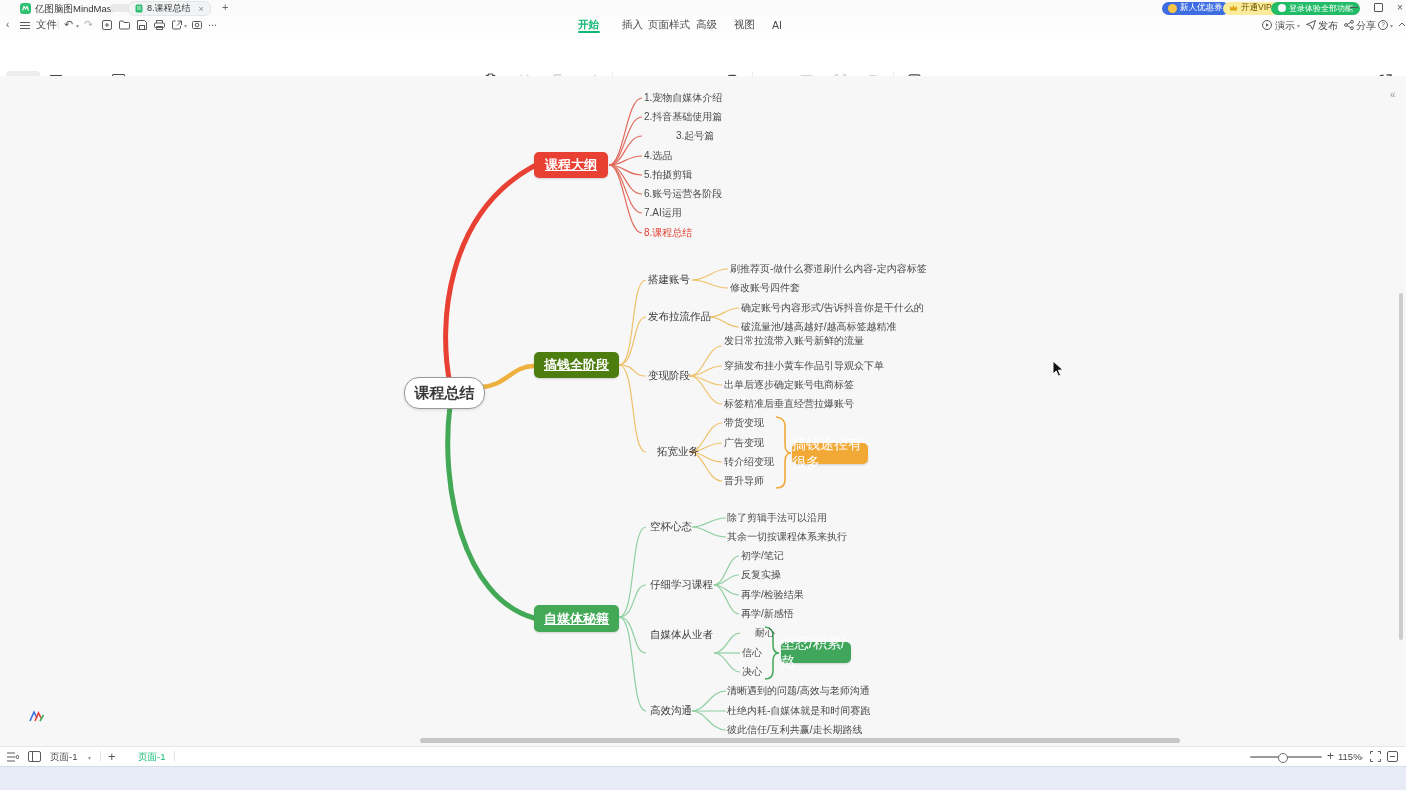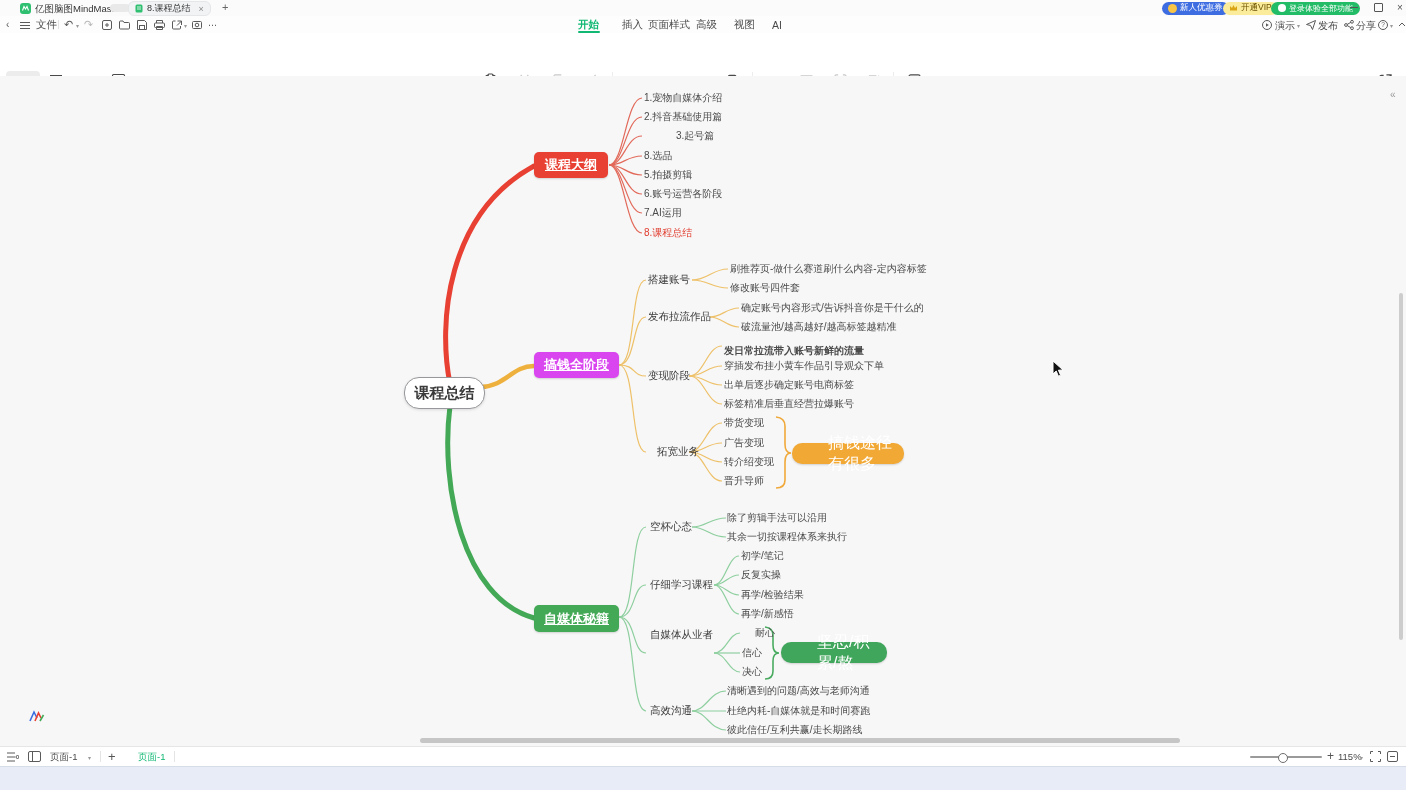--- a/index.html
+++ b/index.html
@@ -32,21 +32,21 @@
   .rsep{width:1px;background:#ececec;top:39px;height:32px;}
   .caret{font-size:6px;color:#9a9a9a;}
   
   #canvas{left:0;top:76px;width:1406px;height:670px;background:#f7f7f7;}
   .root-node{background:#ffffff;border:1.6px solid #96989b;border-radius:15px;display:flex;align-items:center;justify-content:center;
              font-size:15px;font-weight:bold;color:#3a3a3a;box-shadow:0 1px 3px rgba(0,0,0,.12);}
   .branch-node{color:#fff;font-weight:bold;font-size:13px;border-radius:5px;display:flex;align-items:center;justify-content:center;box-shadow:0 1px 2px rgba(0,0,0,.15);text-decoration:underline;}
   .node2{font-size:10.5px;color:#3c3c3c;}
   .leaf{font-size:10px;color:#4b4b4b;line-height:13px;}
   .leaf.red{color:#e03c2e;}
-  .pill-node{color:#fff;font-size:16px;border-radius:10px;display:flex;align-items:center;justify-content:center;box-shadow:0 1px 2px rgba(0,0,0,.15);padding-left:36px;}
+  .pill-node{color:#fff;font-size:14px;border-radius:5px;display:flex;align-items:center;justify-content:center;box-shadow:0 1px 2px rgba(0,0,0,.15);}
   
   #statusbar{left:0;top:746px;width:1406px;height:20px;background:#ffffff;border-top:1px solid #e6e6e6;}
   .sb-tx{font-size:9.5px;color:#4a4a4a;}
   .sb-green{color:#10b873;}
   
   #taskbar{left:0;top:766px;width:1406px;height:24px;background:#e7ecf6;border-top:1px solid #d7dde8;}
   svg{display:block;}
 </style>
 </head>
 <body>
@@ -386,42 +386,42 @@
       <path d="M714,577 C726,577 729,596 740,596"></path>
       <path d="M692,635 C706,635 710,615 726,615"></path>
         <path d="M692,635 C706,635 710,635 726,635"></path>
       <path d="M692,635 C706,635 710,654 726,654"></path>
     </g>
     <path d="M765,551 Q773,552 773,559 L773,569 Q773,577 779,577 Q773,577 773,585 L773,595 Q773,603 765,603" stroke="#49ab60" stroke-width="1.6" fill="none"></path>
   </svg>
 
   <div class="abs root-node" style="left:404px;top:301px;width:79px;height:30px;">课程总结</div>
   <div class="abs branch-node" style="left:534px;top:76px;width:74px;height:26px;background:#e84033;">课程大纲</div>
-  <div class="abs branch-node" style="left:534px;top:276px;width:85px;height:26px;background:#d946ef;">搞钱全阶段</div>
+  <div class="abs branch-node" style="left:534px;top:276px;width:85px;height:26px;background:#4d7c0f;">搞钱全阶段</div>
   <div class="abs branch-node" style="left:534px;top:529px;width:85px;height:27px;background:#43a956;">自媒体秘籍</div>
 
   <div class="abs leaf nw" style="left:644px;top:15px;">1.宠物自媒体介绍</div>
   <div class="abs leaf nw" style="left:644px;top:34px;">2.抖音基础使用篇</div>
   <div class="abs leaf nw" style="left:644px;top:53px;margin-left:32px;">3.起号篇</div>
-  <div class="abs leaf nw" style="left:644px;top:73px;">8.选品</div>
+  <div class="abs leaf nw" style="left:644px;top:73px;">4.选品</div>
   <div class="abs leaf nw" style="left:644px;top:92px;">5.拍摄剪辑</div>
   <div class="abs leaf nw" style="left:644px;top:111px;">6.账号运营各阶段</div>
   <div class="abs leaf nw" style="left:644px;top:130px;">7.AI运用</div>
   <div class="abs leaf red nw" style="left:644px;top:150px;">8.课程总结</div>
 
   <div class="abs node2 nw" style="left:648px;top:197px;">搭建账号</div>
   <div class="abs leaf nw" style="left:730px;top:186px;">刷推荐页-做什么赛道刷什么内容-定内容标签</div>
   <div class="abs leaf nw" style="left:730px;top:205px;">修改账号四件套</div>
 
   <div class="abs node2 nw" style="left:648px;top:234px;">发布拉流作品</div>
   <div class="abs leaf nw" style="left:741px;top:225px;">确定账号内容形式/告诉抖音你是干什么的</div>
   <div class="abs leaf nw" style="left:741px;top:244px;">破流量池/越高越好/越高标签越精准</div>
 
   <div class="abs node2 nw" style="left:648px;top:293px;">变现阶段</div>
-  <div class="abs leaf nw" style="left:724px;top:268px;font-weight:bold;">发日常拉流带入账号新鲜的流量</div>
+  <div class="abs leaf nw" style="left:724px;top:258px;">发日常拉流带入账号新鲜的流量</div>
   <div class="abs leaf nw" style="left:724px;top:283px;">穿插发布挂小黄车作品引导观众下单</div>
   <div class="abs leaf nw" style="left:724px;top:302px;">出单后逐步确定账号电商标签</div>
   <div class="abs leaf nw" style="left:724px;top:321px;">标签精准后垂直经营拉爆账号</div>
 
   <div class="abs node2 nw" style="left:657px;top:369px;">拓宽业务</div>
   <div class="abs leaf nw" style="left:724px;top:340px;">带货变现</div>
   <div class="abs leaf nw" style="left:724px;top:360px;">广告变现</div>
   <div class="abs leaf nw" style="left:724px;top:379px;">转介绍变现</div>
   <div class="abs leaf nw" style="left:724px;top:398px;">晋升导师</div>
   <div class="abs pill-node" style="left:792px;top:367px;width:76px;height:21px;background:#f2a834;">搞钱途径有很多</div>

